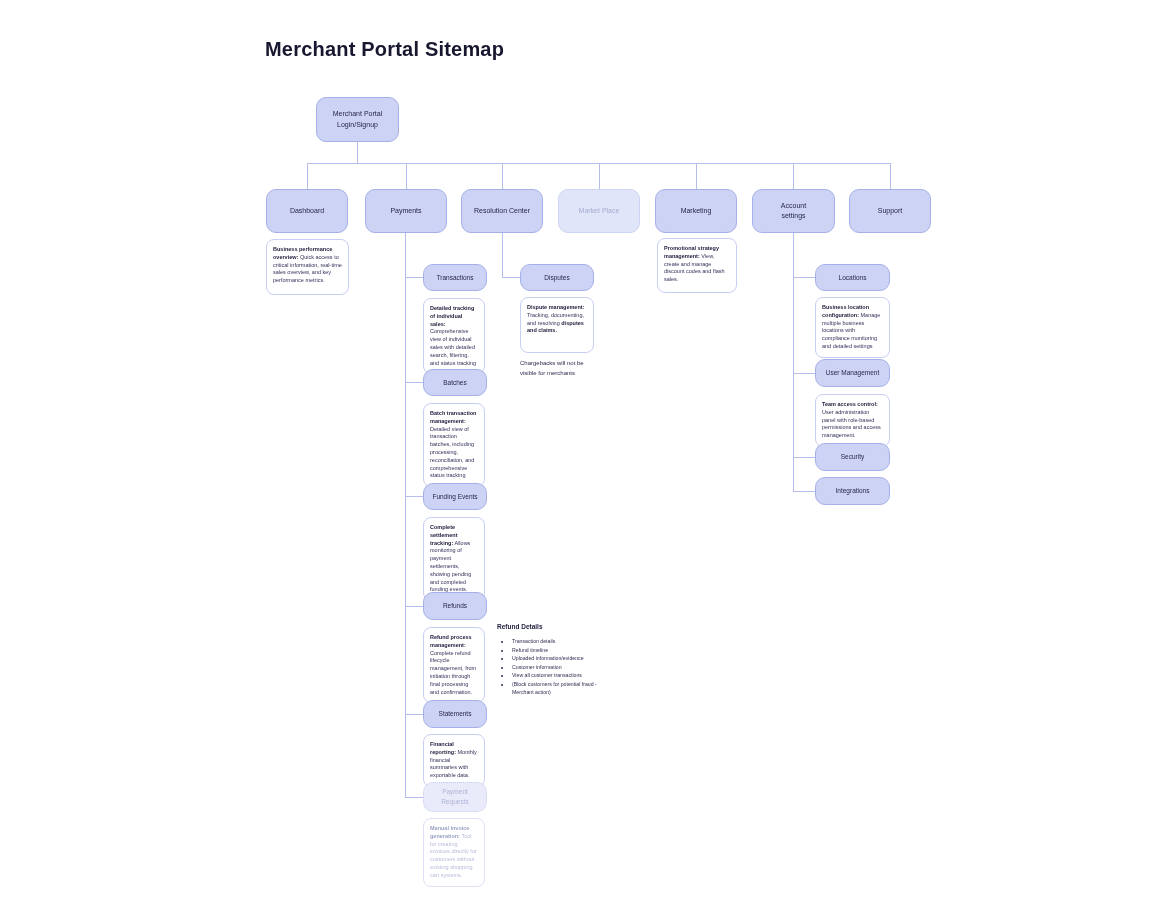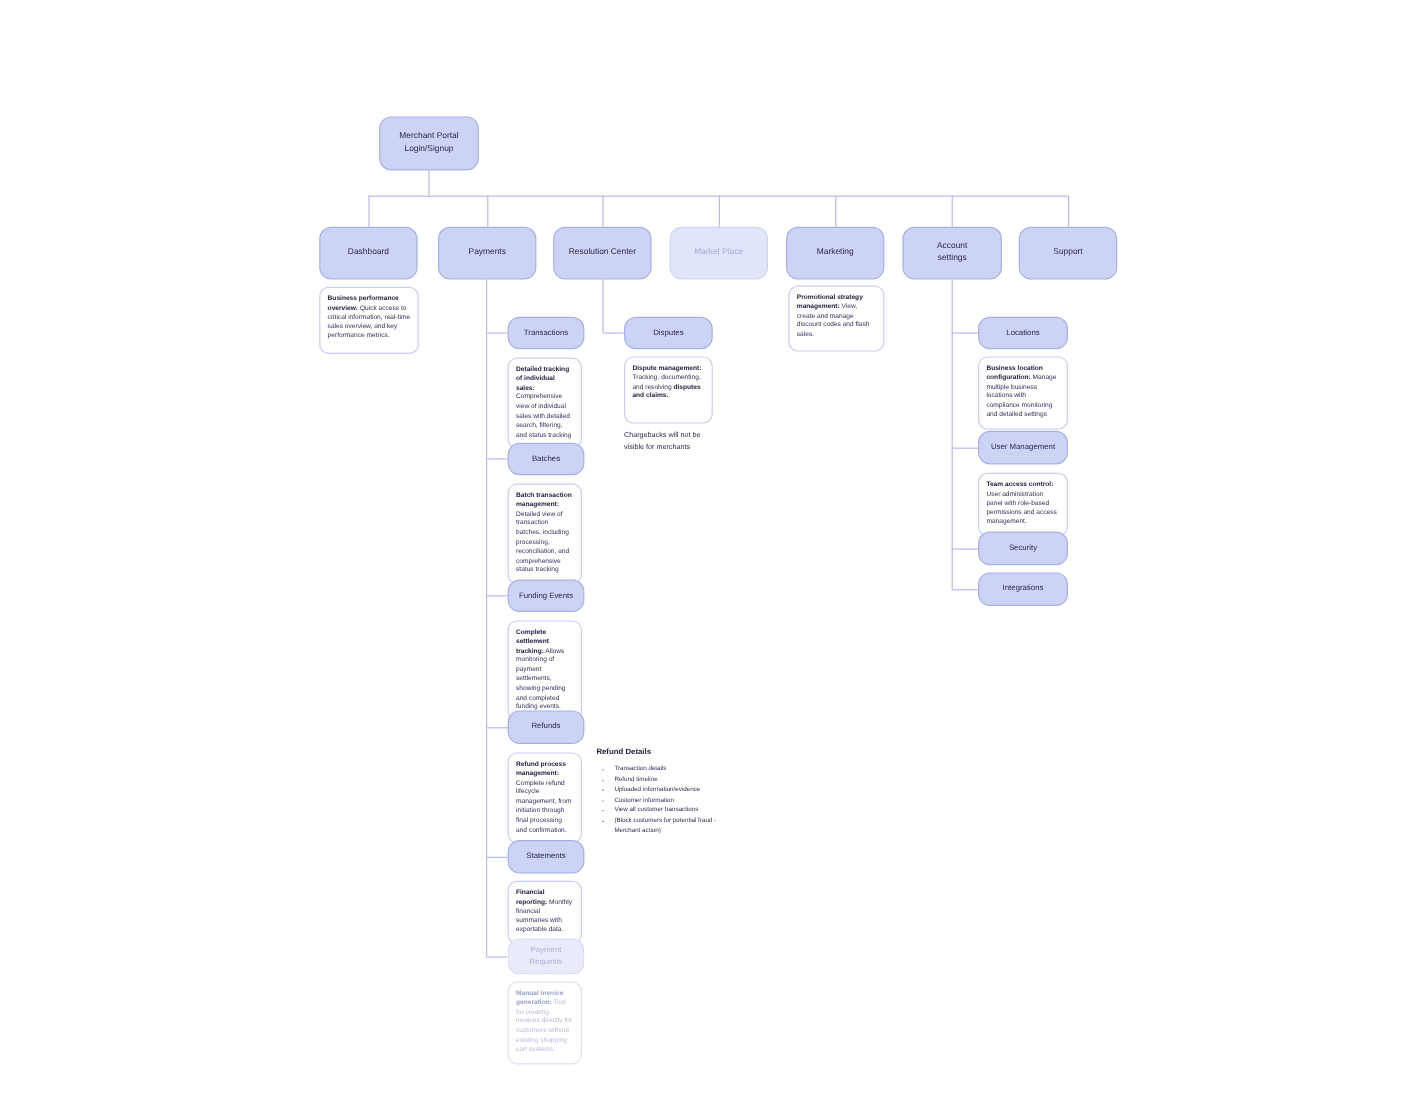--- a/index.html
+++ b/index.html
@@ -24,20 +24,21 @@
   .note{position:absolute;font-size:6px;line-height:1.7;color:#2b2b4e;}
   .rd-title{position:absolute;font-size:6.5px;font-weight:700;color:#1d1d3c;}
   .rd-list{position:absolute;margin:0;padding:0 0 0 10px;font-size:5.2px;line-height:1.65;color:#2e2e52;width:104px;}
   .rd-list li{margin:0;padding-left:1px;}
 </style>
 </head>
 <body>
 
 <div class="canvas">
 
+  <div class="title">Merchant Portal Sitemap</div>
 
   <div class="vline" style="left:357px;top:142px;height:21px"></div>
   <div class="hline" style="left:307px;top:163px;width:583px"></div>
   <div class="vline" style="left:307px;top:163px;height:26px"></div>
   <div class="vline" style="left:406px;top:163px;height:26px"></div>
   <div class="vline" style="left:502px;top:163px;height:26px"></div>
   <div class="vline" style="left:599px;top:163px;height:26px"></div>
   <div class="vline" style="left:696px;top:163px;height:26px"></div>
   <div class="vline" style="left:793px;top:163px;height:26px"></div>
   <div class="vline" style="left:890px;top:163px;height:26px"></div>

